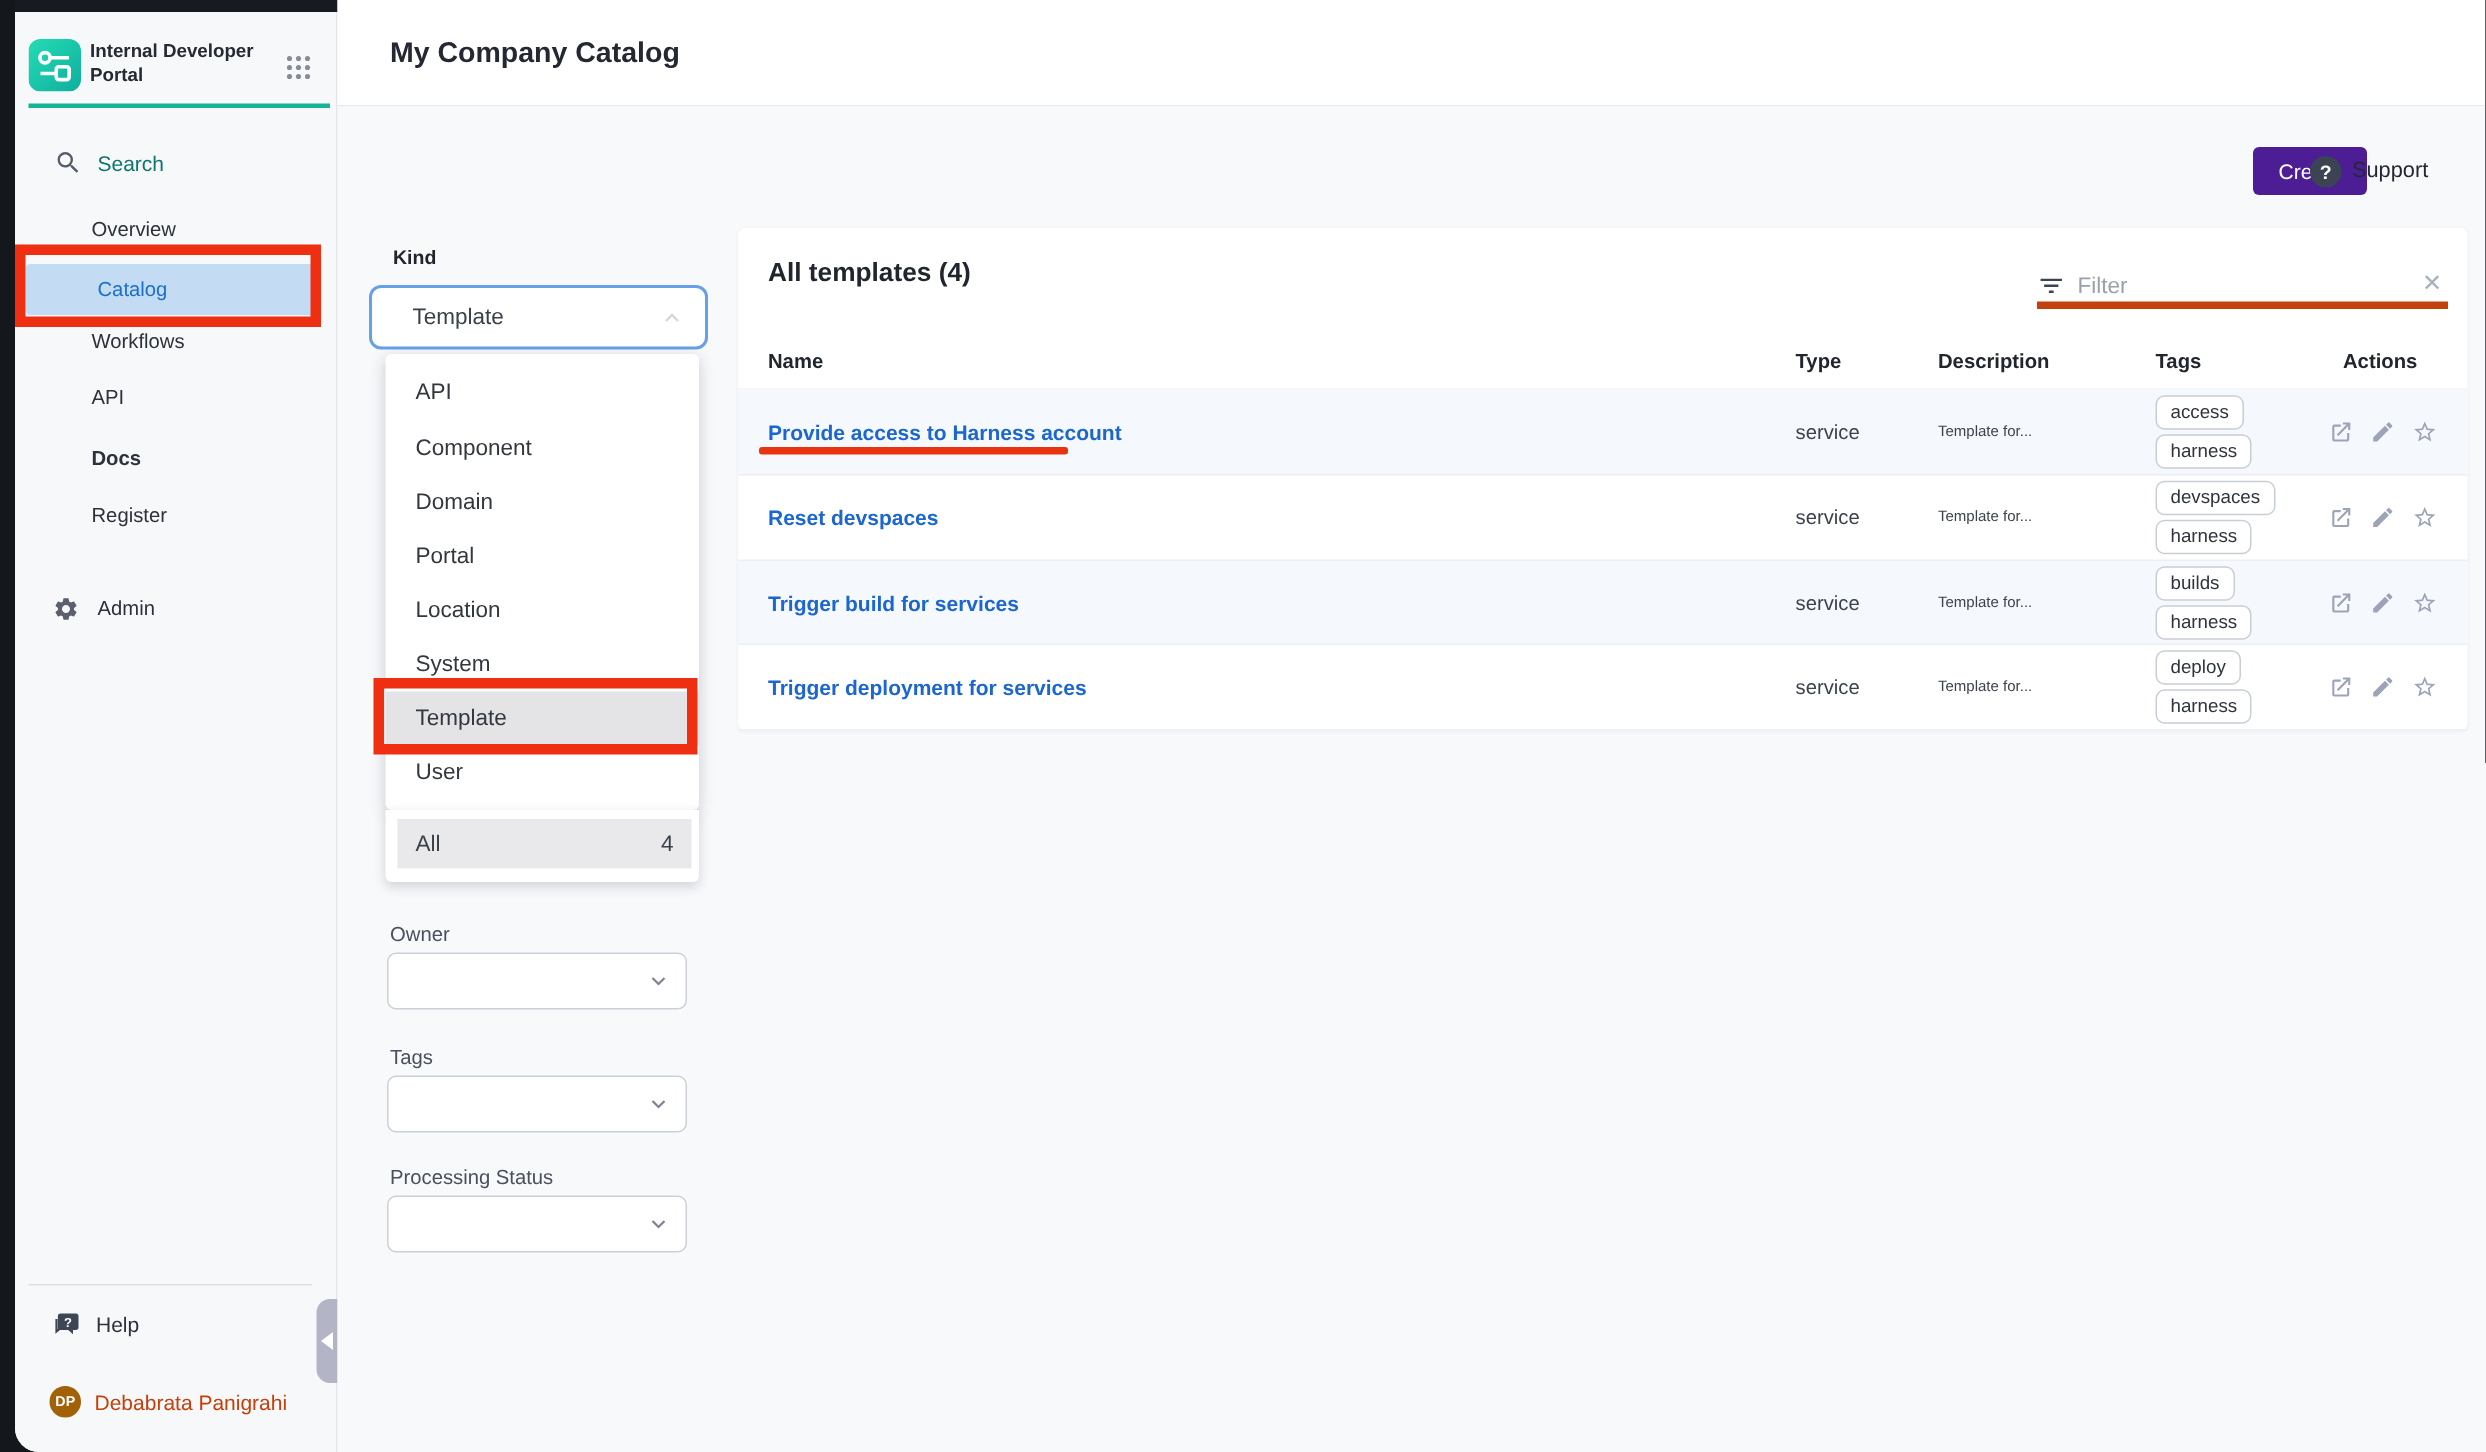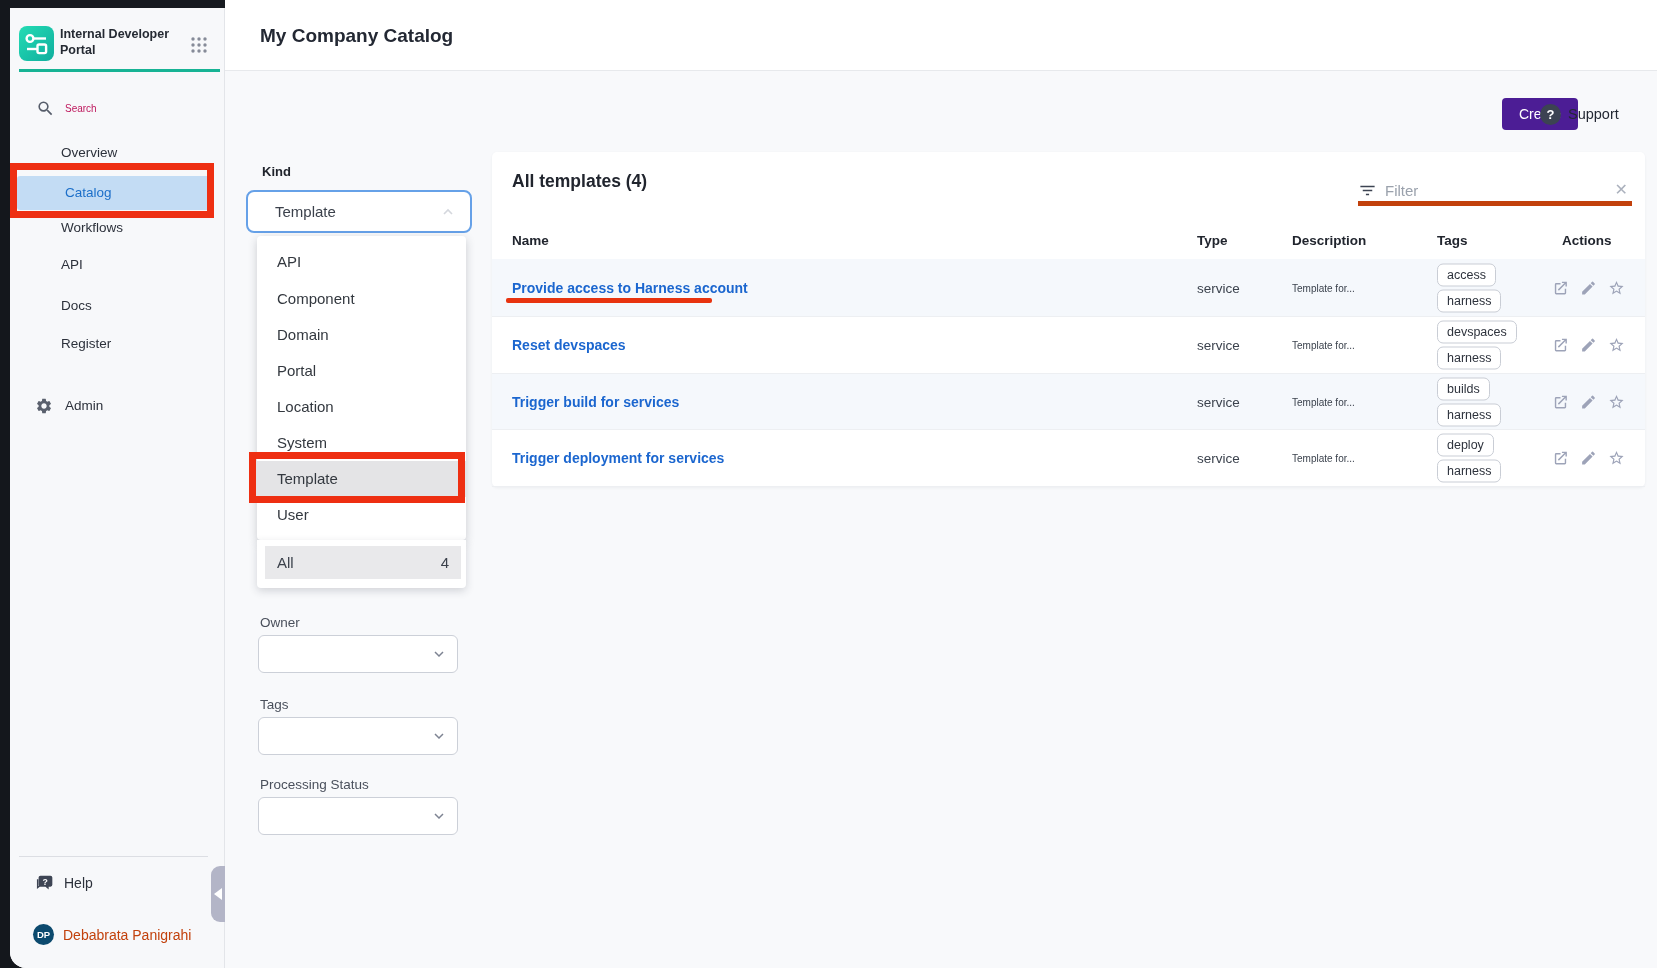--- a/index.html
+++ b/index.html
@@ -12,35 +12,35 @@
 
   
   .sidebar { position:absolute; left:0; top:0; width:215px; height:100%; background:#f7f8fa; border-right:1px solid #e3e5e9; }
   .sidebar-top-dark { position:absolute; left:0; top:0; width:215px; height:8px; background:#171a20; }
   .logo-box { left:9px; top:26px; width:35px; height:35px; }
   .brand-text { left:50px; top:26px; font-size:12.5px; font-weight:bold; color:#252a33; line-height:16px; }
   .grid-icon { left:180px; top:36px; width:18px; height:18px; color:#868b98; }
   .brand-divider { left:9px; top:69px; width:201px; height:3px; background:#17b394; }
   .search-row { left:0; top:94px; width:215px; height:30px; }
   .search-icon { position:absolute; left:26px; top:5px; width:19px; height:19px; color:#565d6a; }
-  .search-label { position:absolute; left:55px; top:0; height:30px; line-height:30px; font-size:10px; color:#be185d; }
+  .search-label { position:absolute; left:55px; top:0; height:30px; line-height:30px; font-size:14px; color:#0f766e; }
   .nav-item { left:0; width:208px; height:34px; line-height:34px; padding-left:51px; font-size:13.5px; color:#2c313b; }
   .nav-overview { top:136px; } .nav-workflows { top:211px; } .nav-api { top:248px; }
-  .nav-docs { top:289px; } .nav-register { top:327px; }
+  .nav-docs { top:289px;font-weight:bold; } .nav-register { top:327px; }
   .catalog-pill { left:7px; top:176px; width:193px; height:34px; background:#c3dcf4; border-radius:3px; }
   .catalog-pill span { position:absolute; left:48px; top:0; height:34px; line-height:34px; font-size:13.5px; color:#1c6fc9; }
   .admin-row { left:0; top:389px; width:215px; height:34px; }
   .gear-icon { position:absolute; left:25px; top:8px; width:18px; height:18px; color:#5a606d; }
   .admin-label { position:absolute; left:55px; top:0; height:34px; line-height:34px; font-size:13.5px; color:#2c313b; }
   .sidebar-divider { left:9px; top:856px; width:189px; height:1px; background:#dcdee3; }
   .help-row { left:0; top:870px; width:200px; height:26px; }
   .help-icon { position:absolute; left:24px; top:2px; width:22px; height:22px; }
   .help-label { position:absolute; left:54px; top:0; height:26px; line-height:26px; font-size:14px; color:#2c313b;text-align:center; }
   .user-row { left:0; top:923px; width:210px; height:24px; }
-  .avatar { position:absolute; left:23px; top:1px; width:21px; height:21px; border-radius:50%; background:#0c4a6e;
+  .avatar { position:absolute; left:23px; top:1px; width:21px; height:21px; border-radius:50%; background:#a16207;
             color:#fff; font-size:9.5px; font-weight:bold; text-align:center; line-height:21px; }
   .user-name { position:absolute; left:53px; top:0; height:24px; line-height:24px; font-size:14px; color:#c2410c; }
   .collapse-handle { left:201px; top:866px; width:14px; height:56px; background:#b3b5c7; border-radius:9px 0 0 9px; }
   .collapse-tri { position:absolute; left:3px; top:22px; width:0; height:0;
                   border-top:6px solid transparent; border-bottom:6px solid transparent; border-right:8px solid #ffffff; }
 
   
   .main-bg { position:absolute; left:215px; top:71px; width:1432px; height:897px; background:#f8f9fb; }
   .header { position:absolute; left:215px; top:0; width:1432px; height:71px; background:#fff; border-bottom:1px solid #e7e9ec; }
   .page-title { position:absolute; left:35px; top:0; height:71px; line-height:71px; font-size:19px; font-weight:bold; color:#232833; }

